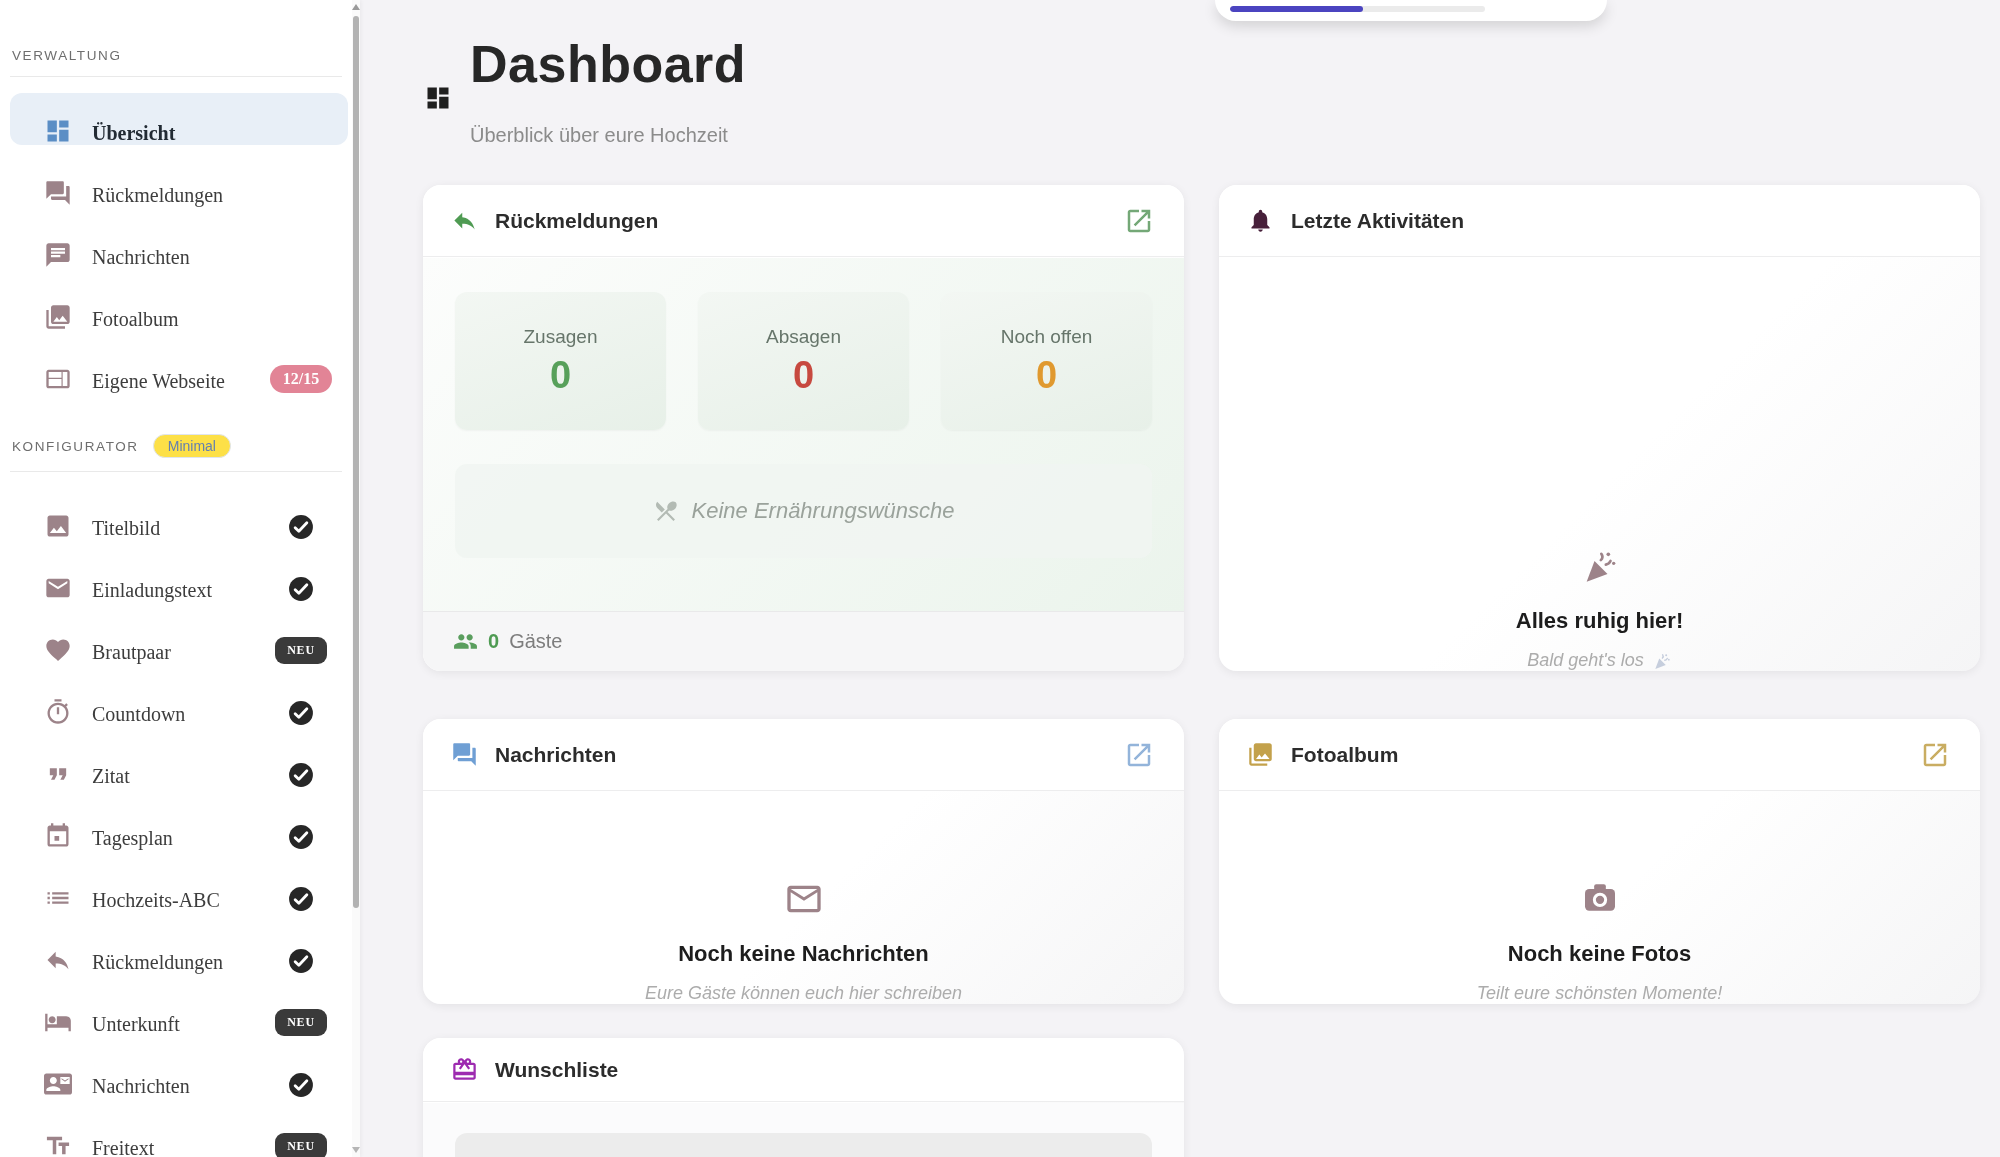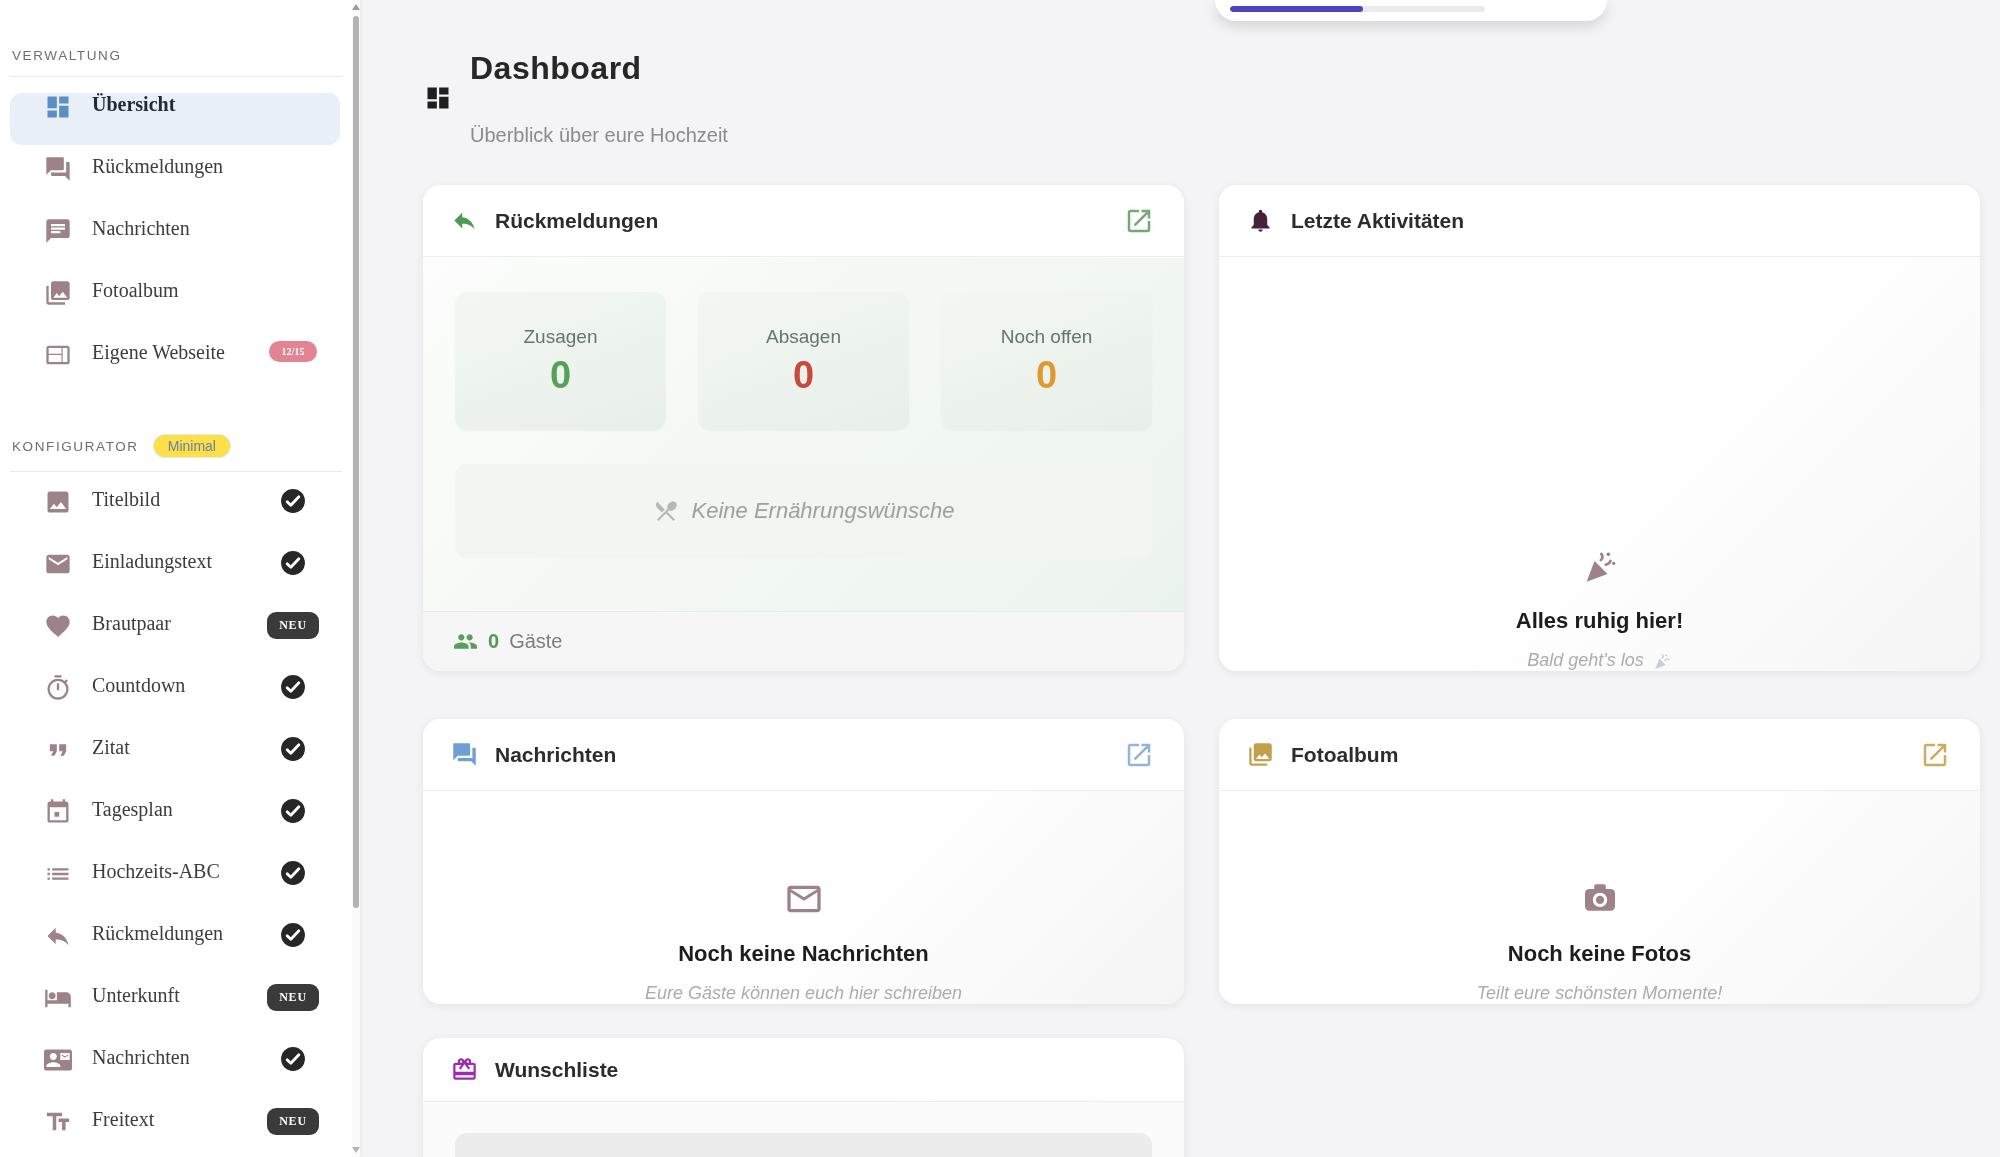--- a/index.html
+++ b/index.html
@@ -7,48 +7,48 @@
   body { position:relative; background:#f4f3f6; font-family:"Liberation Sans", sans-serif; overflow:hidden; }
   svg { display:block; }
 
   
   .sidebar { position:absolute; left:0; top:0; width:360px; height:1157px; background:#ffffff; box-shadow:1px 0 4px rgba(0,0,0,.05); }
   .side-inner { position:absolute; left:0; top:0; width:352px; height:100%; padding:48px 0 0 10px; }
   .section-label { display:flex; align-items:center; gap:14px; font-size:13.5px; letter-spacing:1.6px; color:#6e6e6e; padding-left:2px; margin-bottom:13px; }
   .section-label.second { margin-top:41px; }
   .pill { font-size:14px; letter-spacing:0; color:#647fb0; background:#fde047; border:1px solid #e0e5ee; border-radius:14px; padding:3px 14px; }
   .divider { border:none; border-top:1px solid #e9e9e9; margin:0 10px 16px 0; }
-  .nav-item { display:flex; align-items:flex-start; height:52px; margin:0 12px 10px 0; border-radius:12px; cursor:pointer; }
+  .nav-item { display:flex; align-items:flex-end; height:52px; margin:0 4px 10px 0; border-radius:12px; cursor:pointer; }
   .nav-item .nicon { margin-left:34px; width:28px; height:28px; color:#9c8389; flex:0 0 auto; }
   .nav-item .nicon svg { width:28px; height:28px; }
   .nav-item .nlabel { margin-left:20px; font-family:"Liberation Serif", serif; font-size:20px; color:#3d3d3d; white-space:nowrap; }
   .nav-item.active { background:#e8eff7; }
   .nav-item.active .nicon { color:#5b8ec5; }
   .nav-item.active .nlabel { font-weight:700; color:#222b34; }
   .status { margin-left:auto; margin-right:14px; width:66px; display:flex; justify-content:center; flex:0 0 auto; }
   .check-badge svg { width:26px; height:26px; }
   .neu-badge { background:#3a3a3a; color:#ffffff; font-size:12px; font-weight:700; letter-spacing:.8px; padding:6px 12px; border-radius:9px; font-family:"Liberation Serif", serif; }
-  .pink-badge { background:#e28496; color:#ffffff; font-size:10px; font-weight:700; padding:5px 13px; border-radius:15px; font-family:"Liberation Serif", serif; }
+  .pink-badge { background:#e28496; color:#ffffff; font-size:16px; font-weight:700; padding:5px 13px; border-radius:15px; font-family:"Liberation Serif", serif; }
 
   
   .scrollbar { position:absolute; right:0; top:0; width:8px; height:100%; background:#fafafa; }
   .sb-thumb { position:absolute; left:1px; top:16px; width:6px; height:892px; background:#b3b3b3; border-radius:3px; }
   .sb-up { position:absolute; left:0; top:4px; width:0; height:0; border-left:4px solid transparent; border-right:4px solid transparent; border-bottom:6px solid #9a9a9a; }
   .sb-down { position:absolute; left:0; bottom:4px; width:0; height:0; border-left:4px solid transparent; border-right:4px solid transparent; border-top:6px solid #b5b5b5; }
 
   
   .main { position:absolute; left:360px; top:0; right:0; bottom:0; }
 
   .toast { position:absolute; left:855px; top:0; width:392px; height:21px; background:#ffffff; border-radius:0 0 21px 21px; box-shadow:0 5px 14px rgba(0,0,0,.14); }
   .ptrack { position:absolute; left:15px; top:6px; width:255px; height:6px; background:#ebebeb; border-radius:3px; overflow:hidden; }
   .pfill { height:100%; width:52%; background:#4b44c0; border-radius:3px; }
 
   .page-head-icon { position:absolute; left:64px; top:84px; width:28px; height:28px; color:#1f1f1f; }
   .page-head-icon svg { width:28px; height:28px; }
-  .page-title { position:absolute; left:110px; top:50px; font-size:32px; font-weight:600; color:#272727; letter-spacing:.5px; }
+  .page-title { position:absolute; left:110px; top:34px; font-size:52px; font-weight:600; color:#272727; letter-spacing:.5px; }
   .page-sub { position:absolute; left:110px; top:124px; font-size:20px; color:#8b8b8b; }
 
   .card { position:absolute; background:linear-gradient(135deg,#ffffff 55%,#f5f5f6 100%); border-radius:18px; box-shadow:0 2px 10px rgba(0,0,0,.07); overflow:hidden; }
   #card-rueck  { left:63px;  top:185px;  width:761px; height:486px; }
   #card-akt    { left:859px; top:185px;  width:761px; height:486px; }
   #card-nach   { left:63px;  top:719px;  width:761px; height:285px; }
   #card-foto   { left:859px; top:719px;  width:761px; height:285px; }
   #card-wunsch { left:63px;  top:1038px; width:761px; height:140px; }
 
   .chead { height:72px; display:flex; align-items:center; padding:0 30px 0 28px; border-bottom:1px solid #ededee; background:#ffffff; position:relative; z-index:2; }

